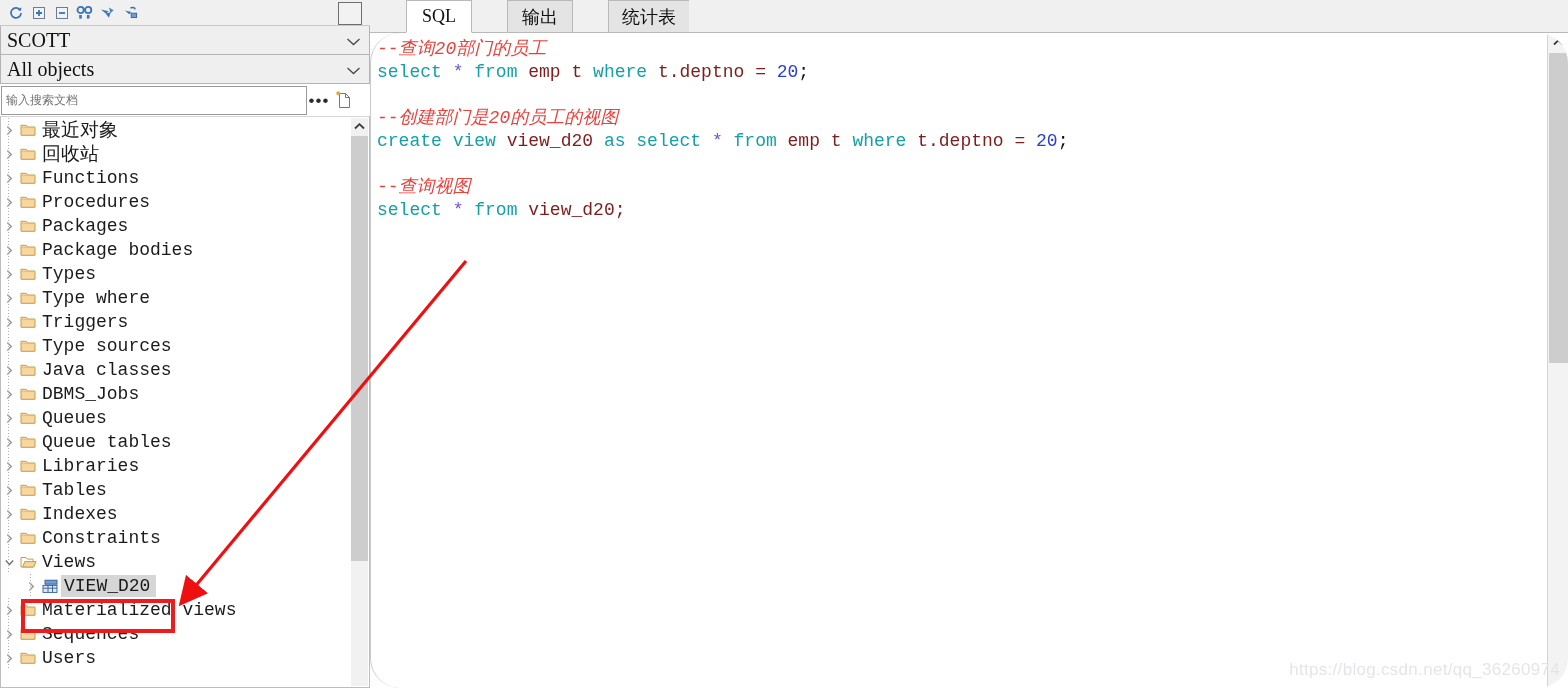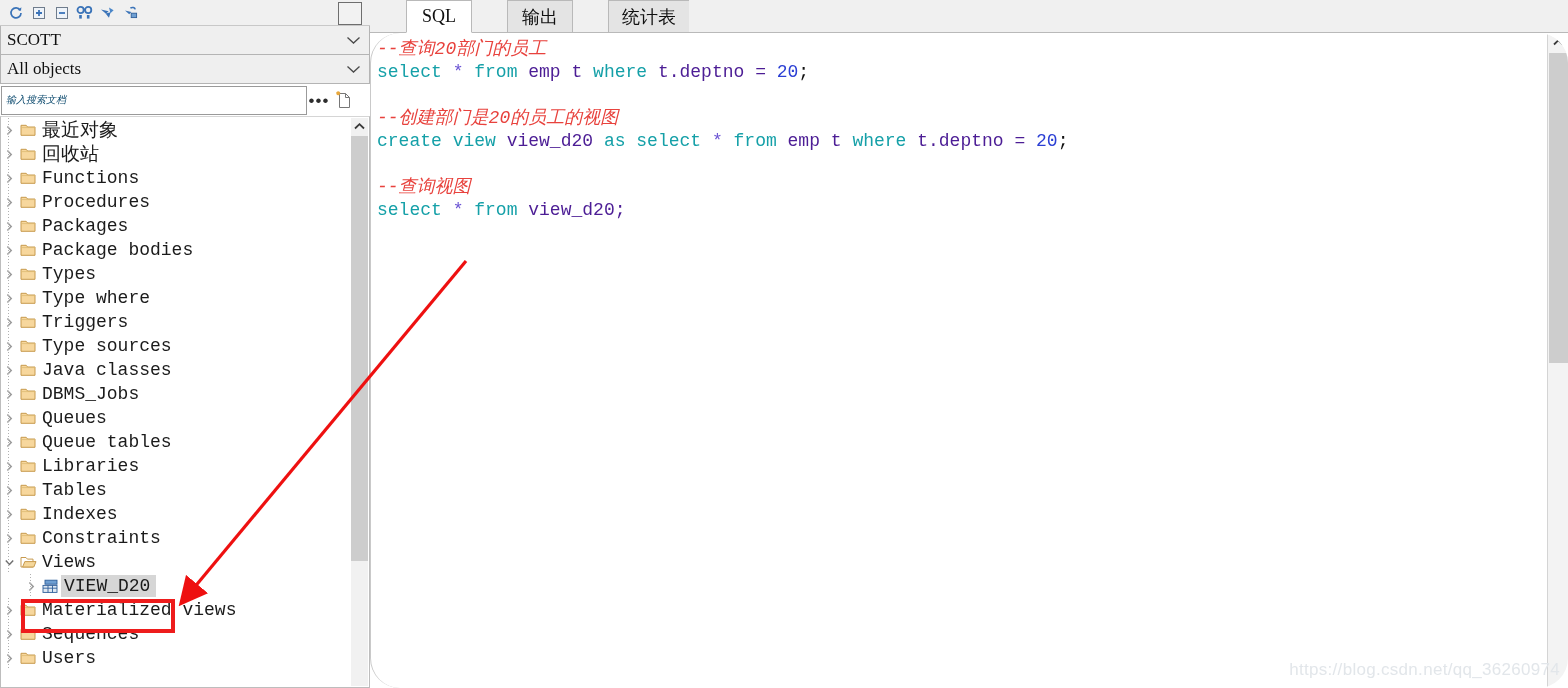--- a/index.html
+++ b/index.html
@@ -67,21 +67,21 @@
   .combo {
     height: 29px;
     border: 1px solid #b4b4b4;
     border-top: none;
     background: #efefef;
     display: flex;
     align-items: center;
     padding: 0 6px;
     box-sizing: border-box;
     position: relative;
-    font-size: 17px;
+    font-size: 20px;
     color: #101010;
     font-family: "Liberation Serif", serif;
   }
   .combo .chev {
     position: absolute;
     right: 8px;
     top: 50%;
     transform: translateY(-50%);
   }
 
@@ -96,23 +96,22 @@
   }
   .searchbox {
     width: 306px;
     height: 29px;
     border: 1px solid #9a9a9a;
     background: #ffffff;
     display: flex;
     align-items: center;
     padding-left: 4px;
     box-sizing: border-box;
-    font-size: 10px;
-    font-style: italic;
-    color: #0c4a6e;
+    font-size: 12px;
+    color: #737373;
     font-family: "Liberation Serif", serif;
   }
   .dots {
     width: 24px;
     text-align: center;
     font-size: 17px;
     color: #2d2d2d;
     letter-spacing: 1px;
     line-height: 1;
     font-family: "Liberation Sans", sans-serif;
@@ -268,21 +267,21 @@
     top: 5px;
     right: 20px;
     font-family: "Liberation Mono", "DejaVu Sans Mono", monospace;
     font-size: 18px;
     line-height: 23px;
     white-space: pre;
   }
   .code .ln { height: 23px; }
   .cmt { color: #e8423d; font-style: italic; }
   .kw  { color: #15a0a8; }
-  .id  { color: #4c1d95; }
+  .id  { color: #7f1d1d; }
   .num { color: #2b3fd4; }
   .star{ color: #6b54d4; }
   .punc{ color: #111111; }
 
   .escroll {
     position: absolute;
     right: 0; top: 0; bottom: 0;
     width: 20px;
     background: #f3f3f3;
     border-left: 1px solid #d4d4d4;

